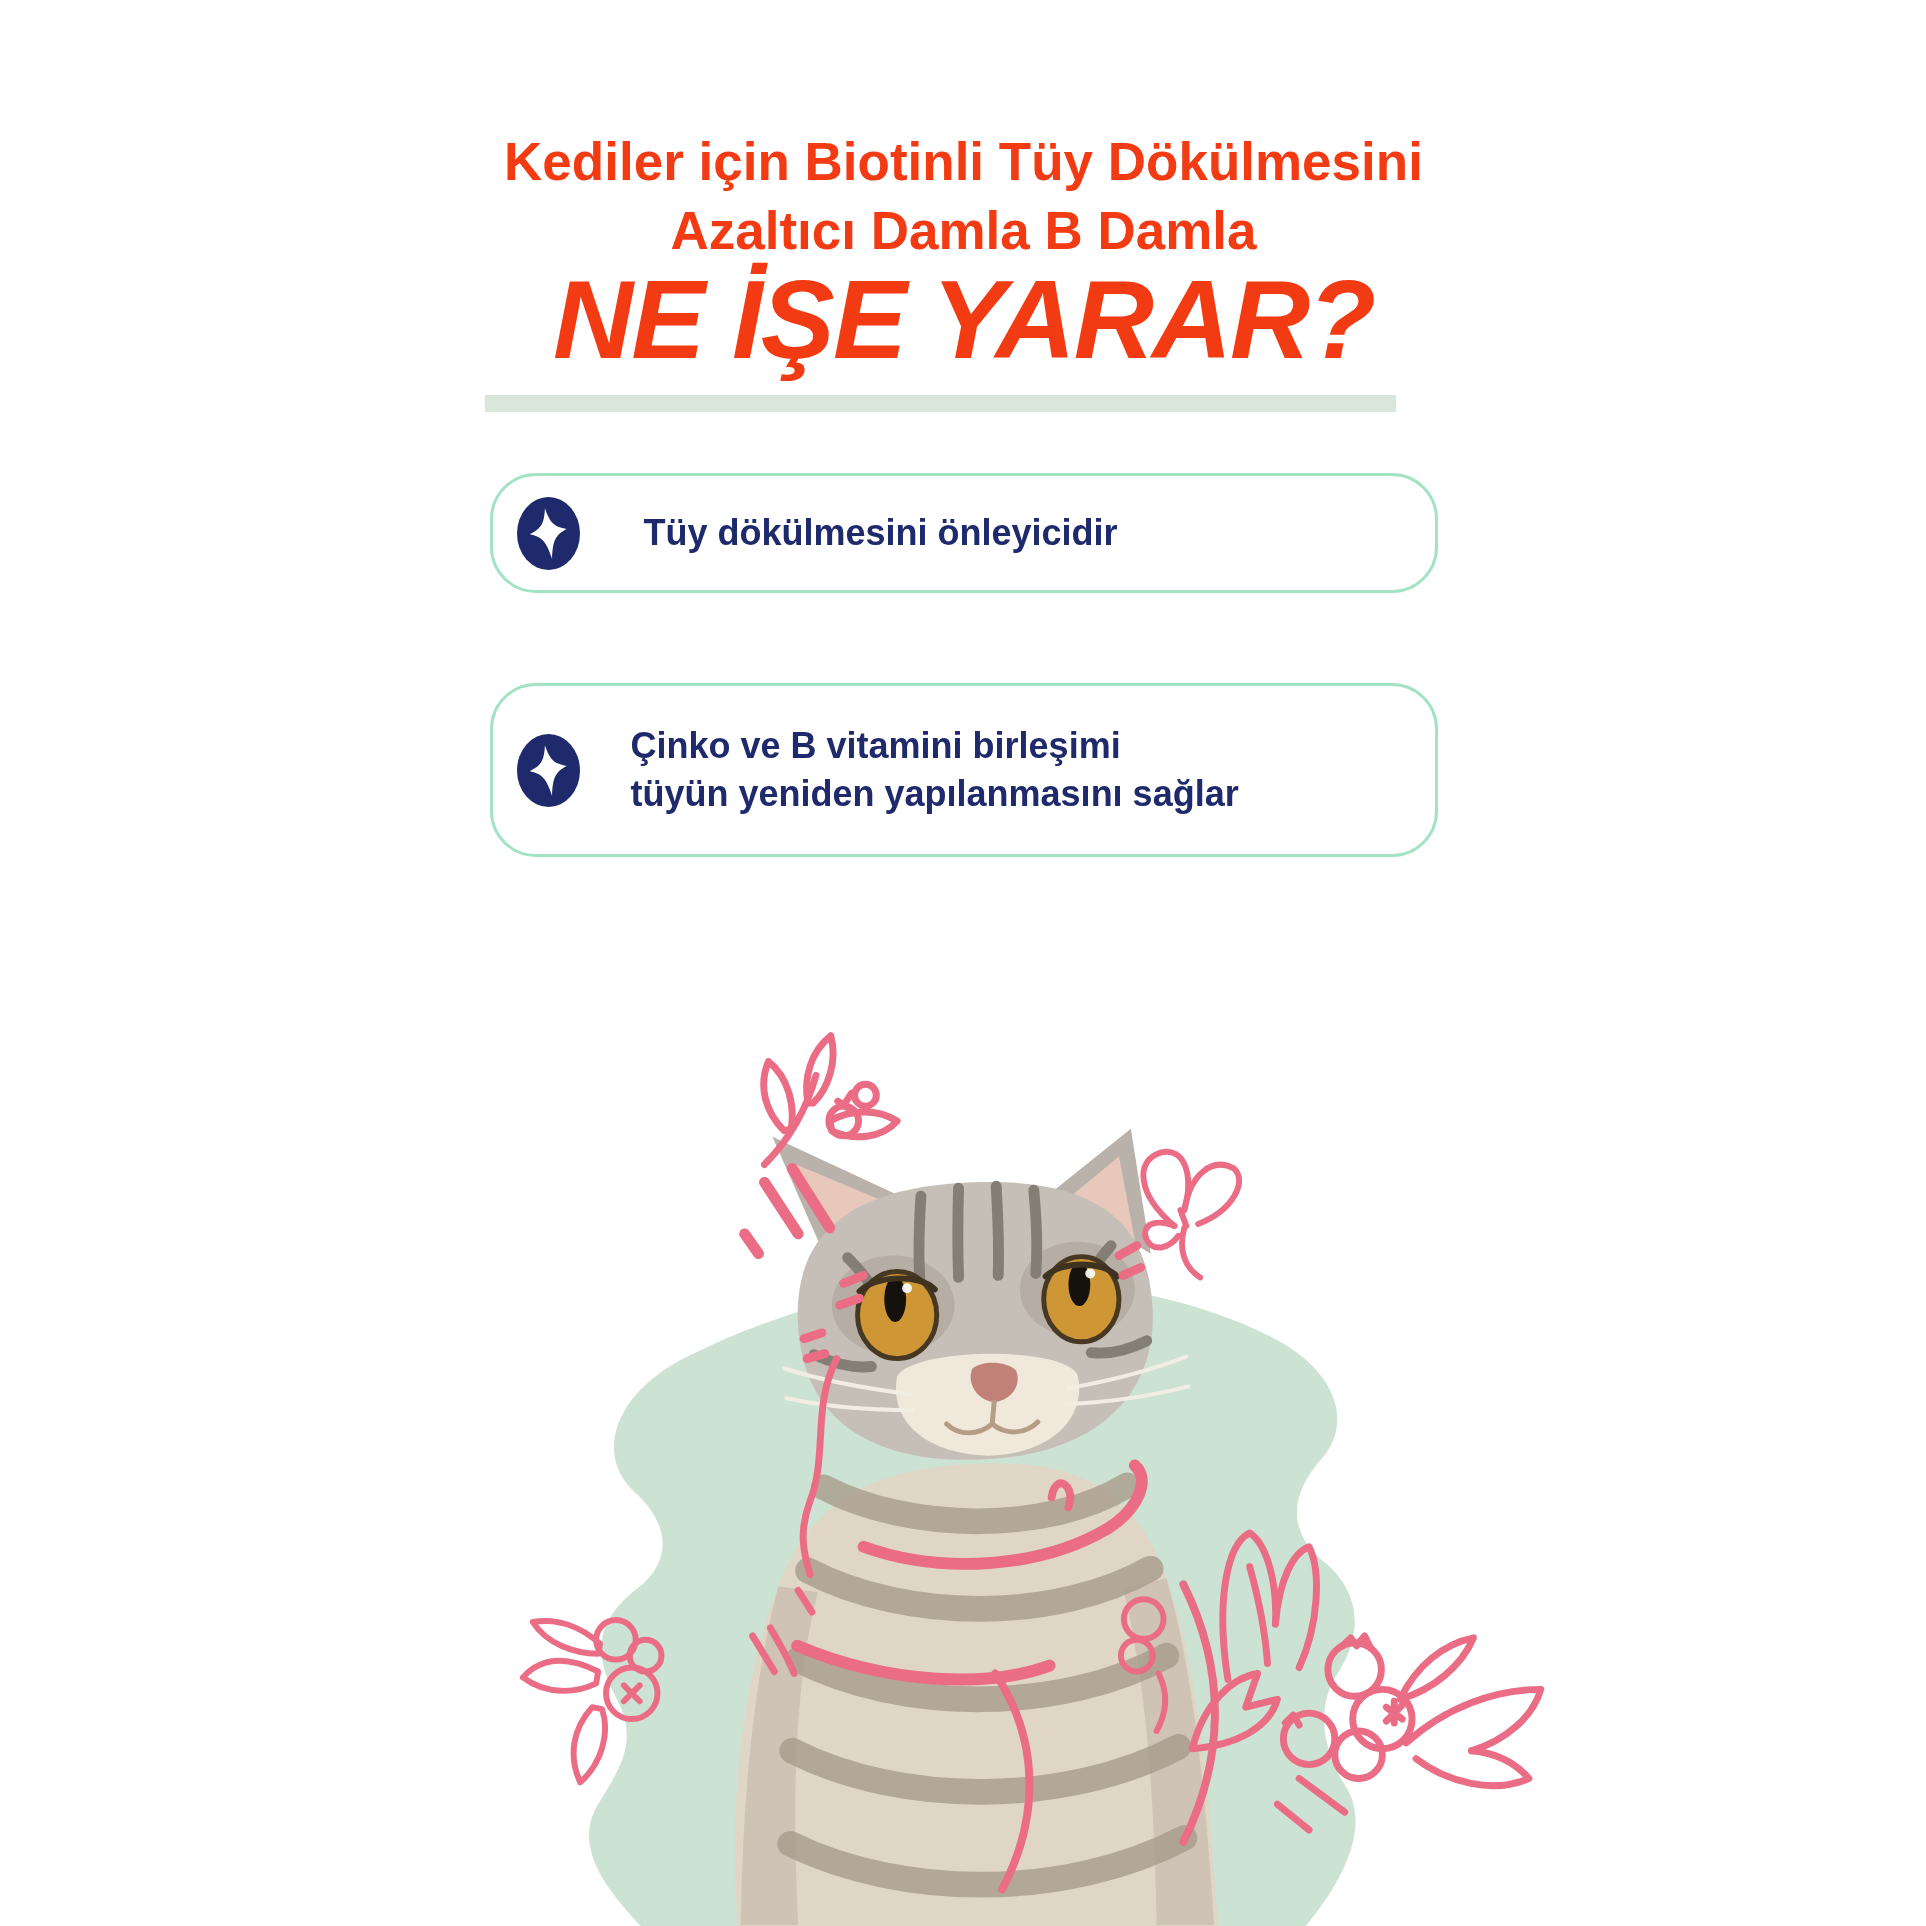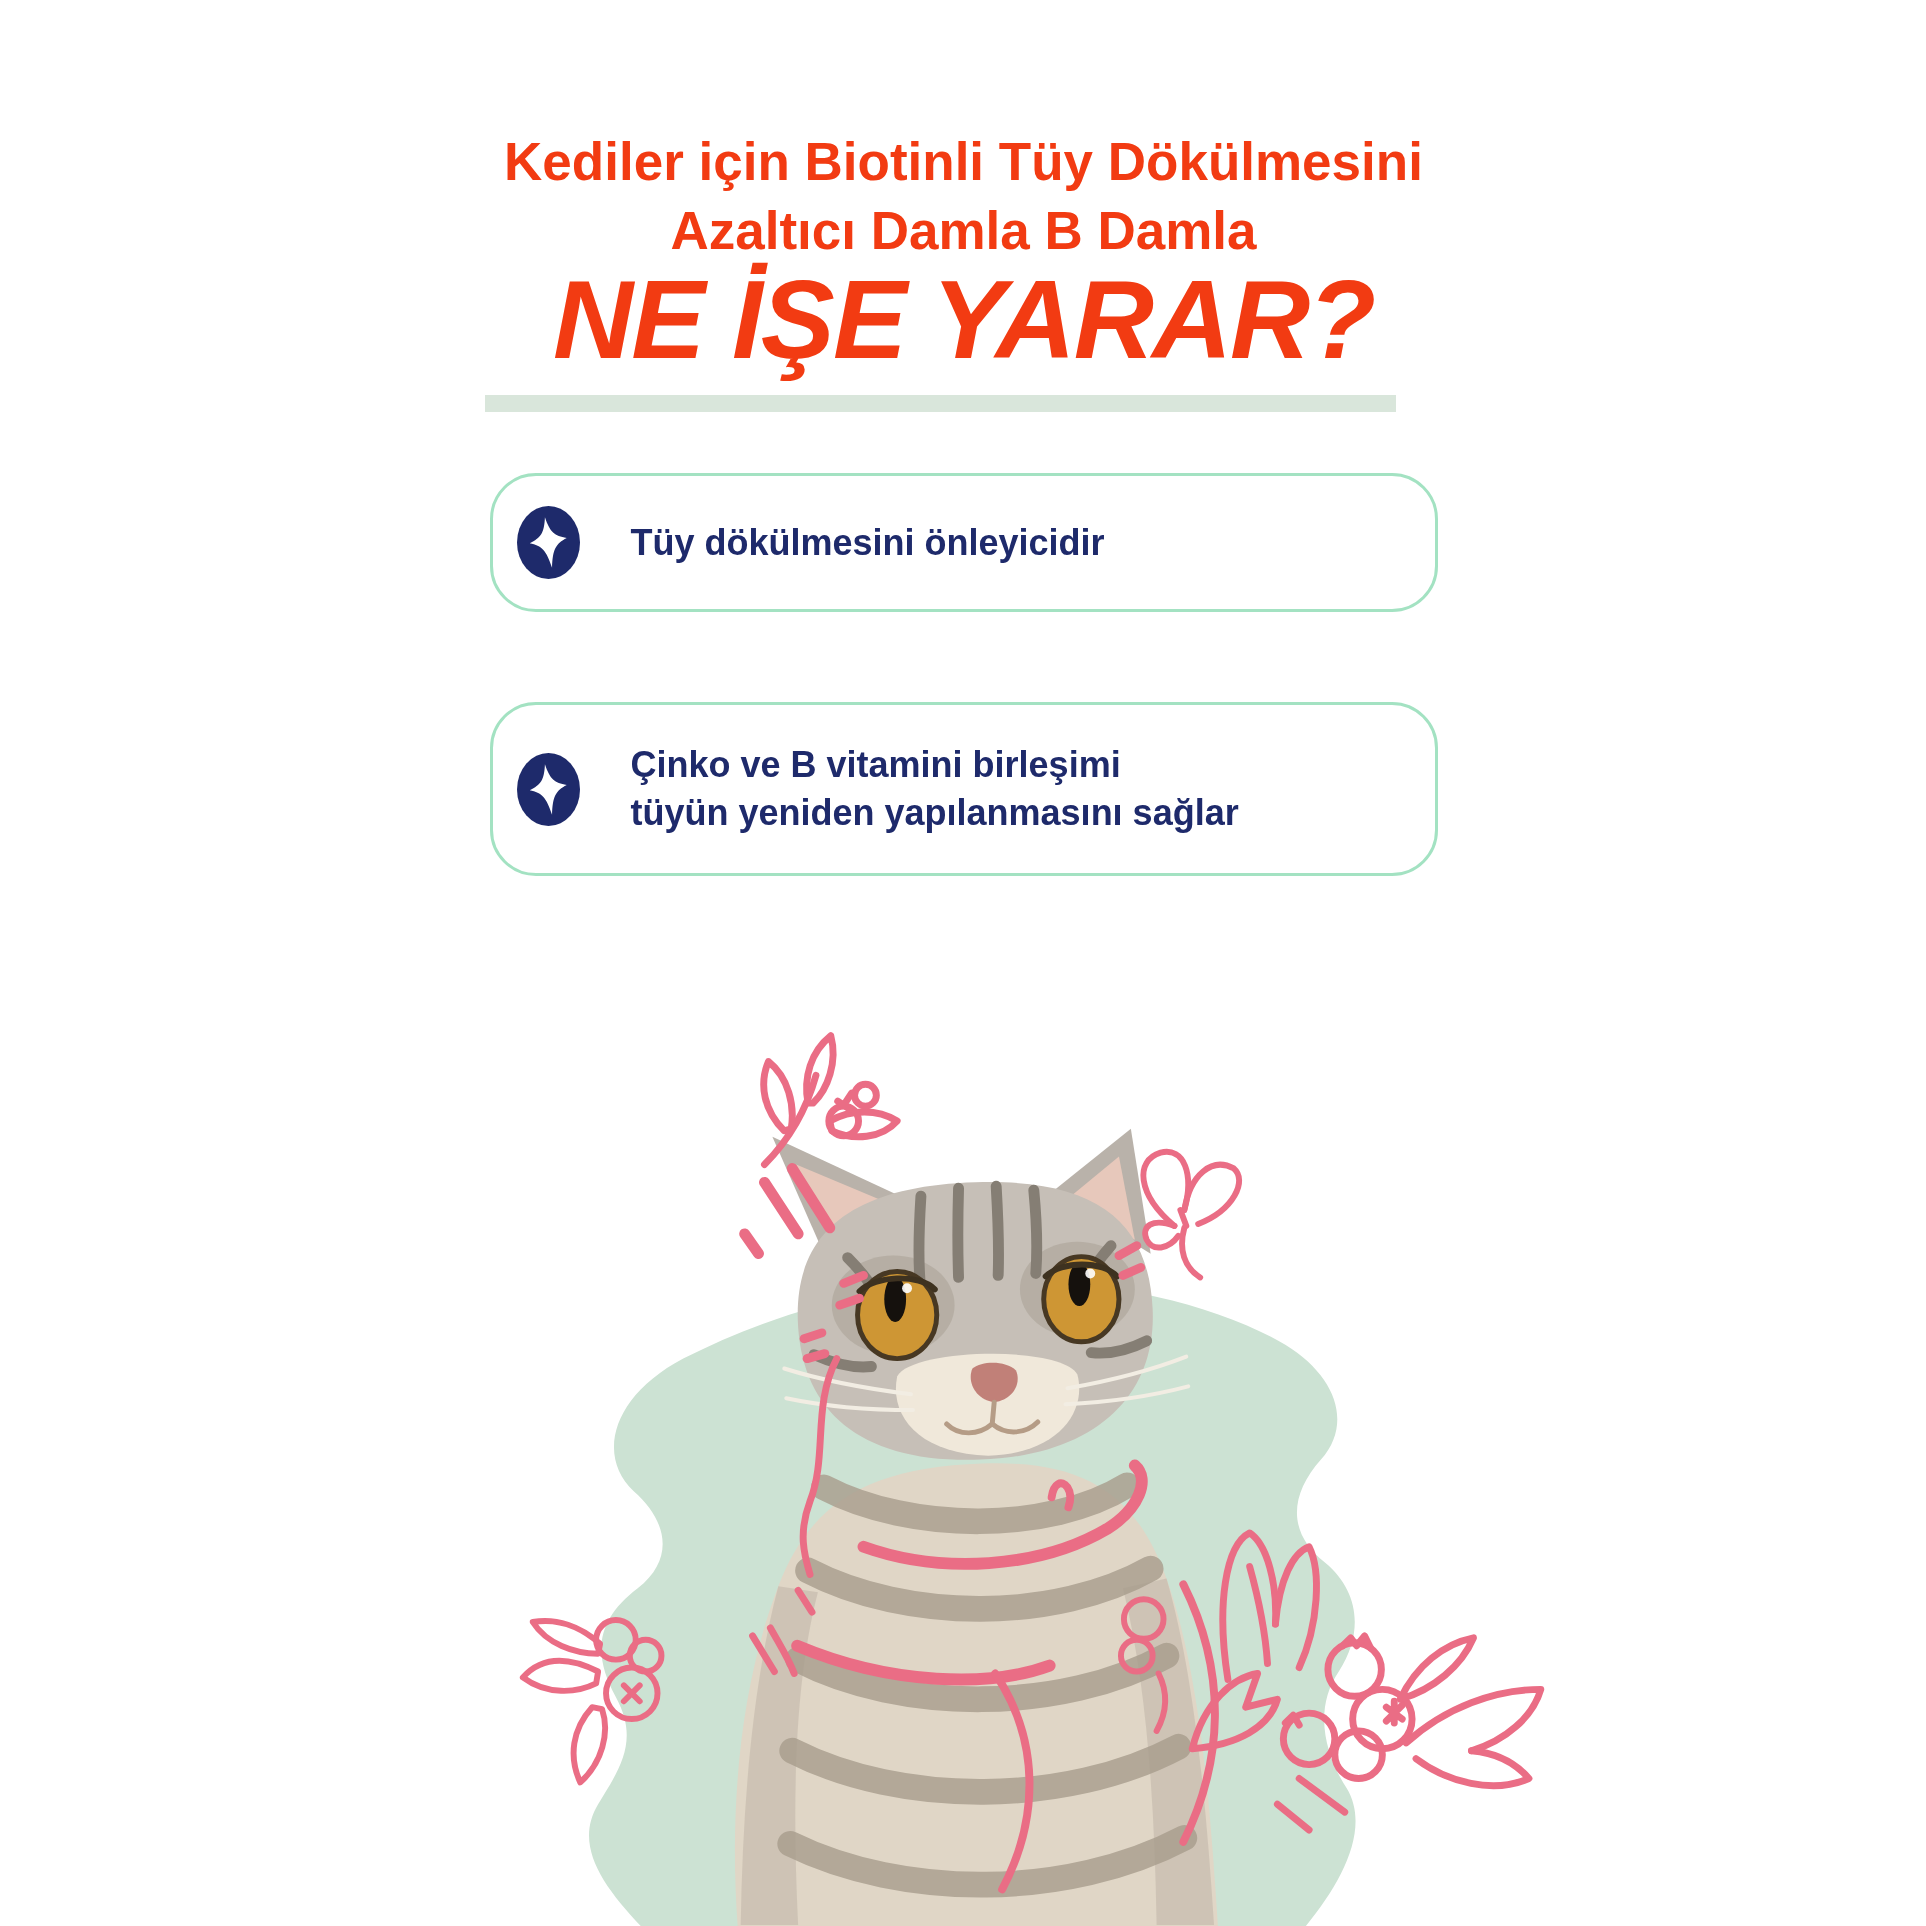--- a/index.html
+++ b/index.html
@@ -33,21 +33,21 @@
   }
   .benefits{
     position:absolute;top:473px;left:50%;transform:translateX(-50%);
     width:948px;display:flex;flex-direction:column;gap:42px;
   }
   .card{
     border:3px solid var(--mint-border);border-radius:46px;background:#fff;
     display:flex;align-items:center;padding:0 36px 0 24px;
   }
   .card-1{height:143px;}
-  .card-2{height:139px;}
+  .card-2{height:120px;gap:13px;}
   .card-3{height:174px;margin-top:48px;}
   .bullet{width:63px;height:73px;flex:0 0 auto;margin-right:51px;display:block;}
   .card-text{
     color:var(--navy);font-weight:bold;font-size:36px;line-height:1.32;white-space:nowrap;
   }
   .card-text span{display:block;}
 </style>
 </head>
 <body>
 

